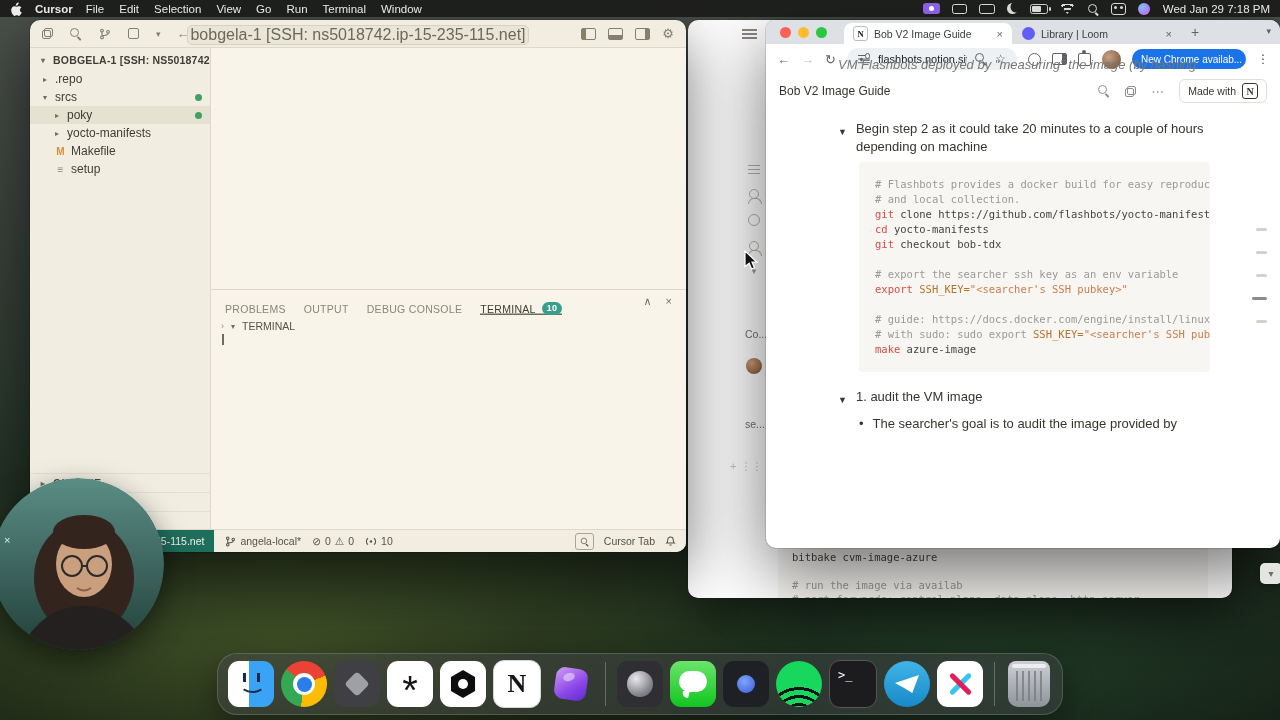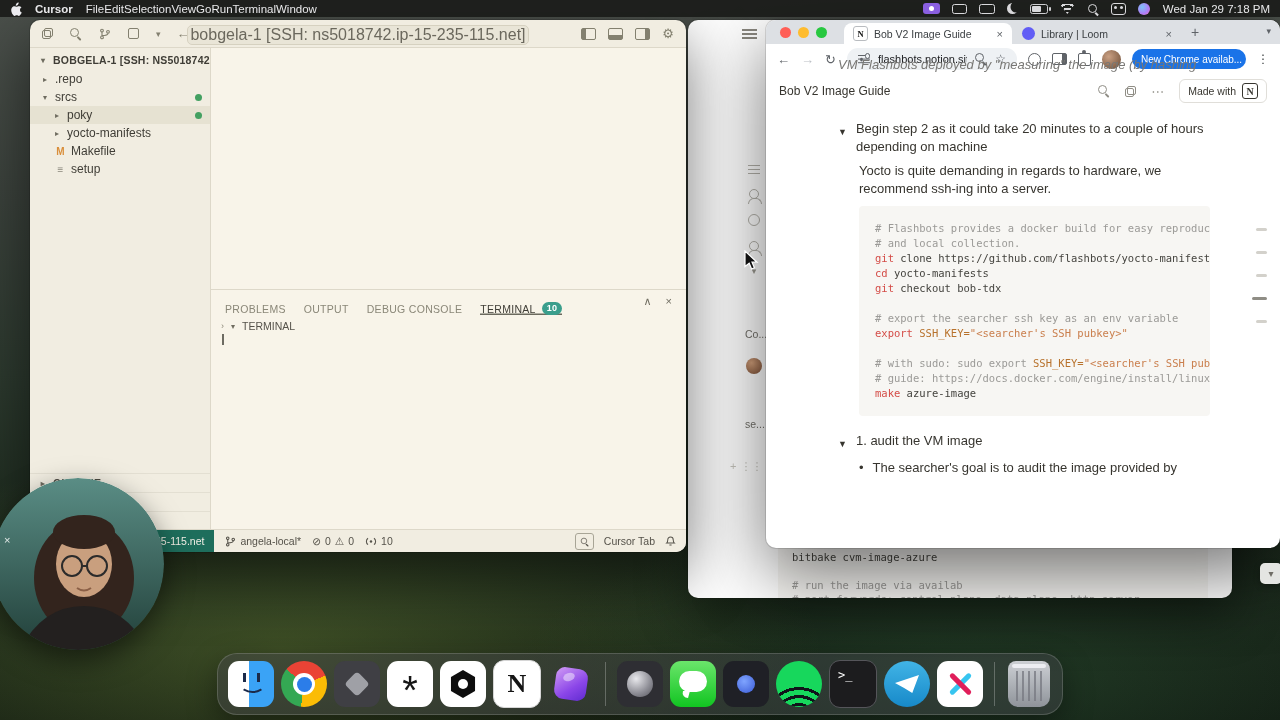--- a/index.html
+++ b/index.html
@@ -6,21 +6,21 @@
     font-family:"Liberation Sans",sans-serif;-webkit-font-smoothing:antialiased;}
   .desktop{position:absolute;inset:0;background:
     radial-gradient(900px 320px at 22% 90%, rgba(125,150,60,.38), transparent 60%),
     radial-gradient(760px 280px at 76% 94%, rgba(60,115,70,.32), transparent 60%),
     linear-gradient(180deg,#4b504b 0%,#3b423c 28%,#2d3a2f 52%,#1e2c1f 74%,#111a12 100%);}
 
   
   .menubar{position:absolute;top:0;left:0;right:0;height:17px;background:rgba(27,28,26,.93);
     display:flex;align-items:center;gap:13px;padding:0 10px;color:#e8e8ea;font-size:11.5px;z-index:60;}
   .mb-app{font-weight:700;}
-  .mb-menus{display:flex;}
+  .mb-menus{display:flex;gap:15px;}
   .mb-menu{cursor:default;}
   .mb-right{margin-left:auto;display:flex;align-items:center;gap:13px;}
   .mb-status{display:flex;align-items:center;gap:12px;}
   .mb-ic{display:inline-block;position:relative;width:14px;height:11px;}
   .ic-screen-recording{width:17px;background:#8a5fe0;border-radius:3px;}
   .ic-screen-recording::after{content:"";position:absolute;left:50%;top:50%;width:5px;height:5px;margin:-2.5px 0 0 -2.5px;background:#fff;border-radius:50%;}
   .ic-display{border:1.5px solid #d9d9dc;border-radius:2.5px;width:13px;height:8px;margin-top:1px;}
   .ic-keyboard{border:1.5px solid #d9d9dc;border-radius:2.5px;width:14px;height:8px;margin-top:1px;}
   .ic-focus{width:11px;height:11px;border-radius:50%;box-shadow:inset 3.5px -1.5px 0 0 #d9d9dc;}
   .ic-battery{width:16px;height:8px;border:1.5px solid #cfcfd2;border-radius:2.5px;margin-top:1px;}
@@ -552,33 +552,32 @@
           <span class="nlogo">N</span>
         </span>
       </div>
     </div>
     <div class="nt-content">
       <div class="nt-intro">VM Flashbots deployed by "measuring" the image (by hashing its files) and comparing their local measurement to that measured by Azure.</div>
       <div class="nt-toggle">
         <span class="nt-tri">▼</span>
         <span>Begin step 2 as it could take 20 minutes to a couple of hours depending on machine</span>
       </div>
-      <div class="nt-para nt-indent">Yocto is quite demanding in regards to hardware, we recommend ssh-ing into a server.</div>
       <div class="nt-code nt-indent" id="notion-code">
           <div class="code-line"><span class="c-cmt"># Flashbots provides a docker build for easy reproduc</span></div>
           <div class="code-line"><span class="c-cmt"># and local collection.</span></div>
           <div class="code-line"><span class="c-kw">git</span><span class="c-pl"> clone https://github.com/flashbots/yocto-manifests</span></div>
           <div class="code-line"><span class="c-kw">cd</span><span class="c-pl"> yocto-manifests</span></div>
           <div class="code-line"><span class="c-kw">git</span><span class="c-pl"> checkout bob-tdx</span></div>
           <div class="code-line">&nbsp;</div>
           <div class="code-line"><span class="c-cmt"># export the searcher ssh key as an env variable</span></div>
           <div class="code-line"><span class="c-kw">export</span><span class="c-pl"> </span><span class="c-var">SSH_KEY=</span><span class="c-str">"&lt;searcher's SSH pubkey&gt;"</span></div>
           <div class="code-line">&nbsp;</div>
+          <div class="code-line"><span class="c-cmt"># guide: https://docs.docker.com/engine/install/linux</span></div>
           <div class="code-line"><span class="c-cmt"># with sudo: sudo export </span><span class="c-var">SSH_KEY=</span><span class="c-str">"&lt;searcher's SSH pub</span></div>
-          <div class="code-line"><span class="c-cmt"># guide: https://docs.docker.com/engine/install/linux</span></div>
           <div class="code-line"><span class="c-kw">make</span><span class="c-pl"> azure-image</span></div>
         </div>
       <div class="nt-toggle nt-toggle2">
         <span class="nt-tri">▼</span>
         <span>1. audit the VM image</span>
       </div>
       <div class="nt-bullet nt-indent">
         <span>•</span>
         <span>The searcher's goal is to audit the image provided by</span>
       </div>

